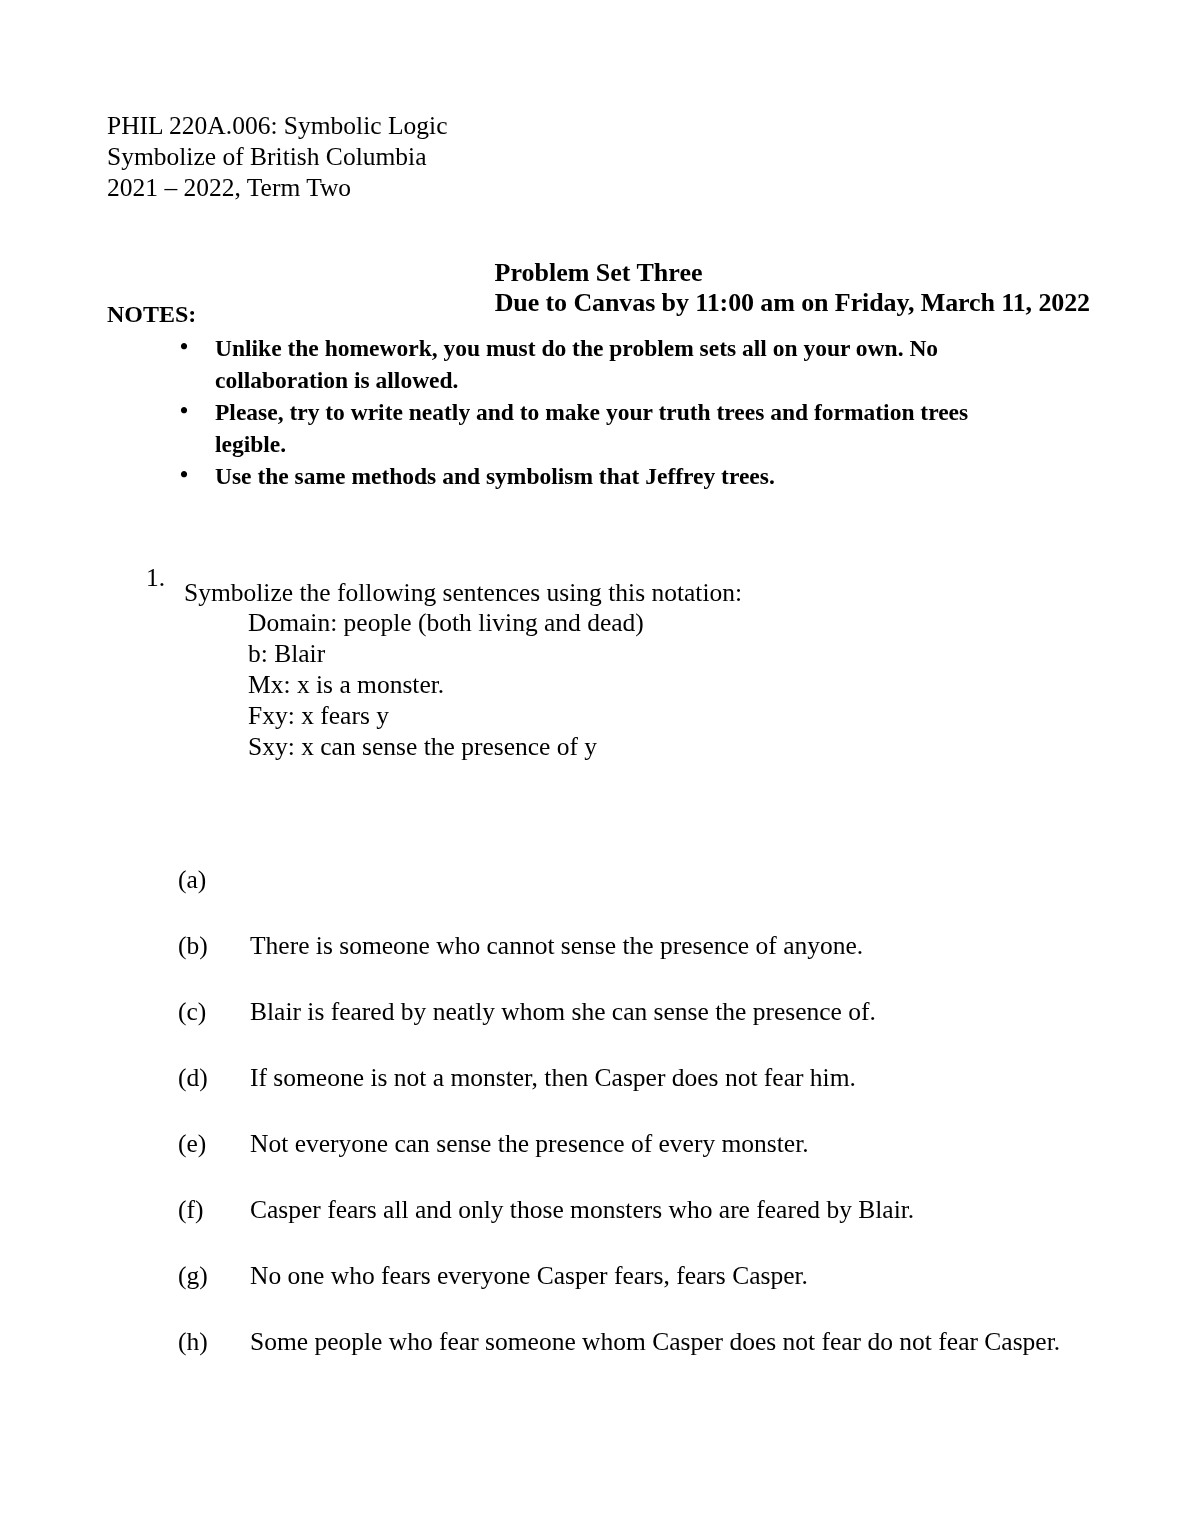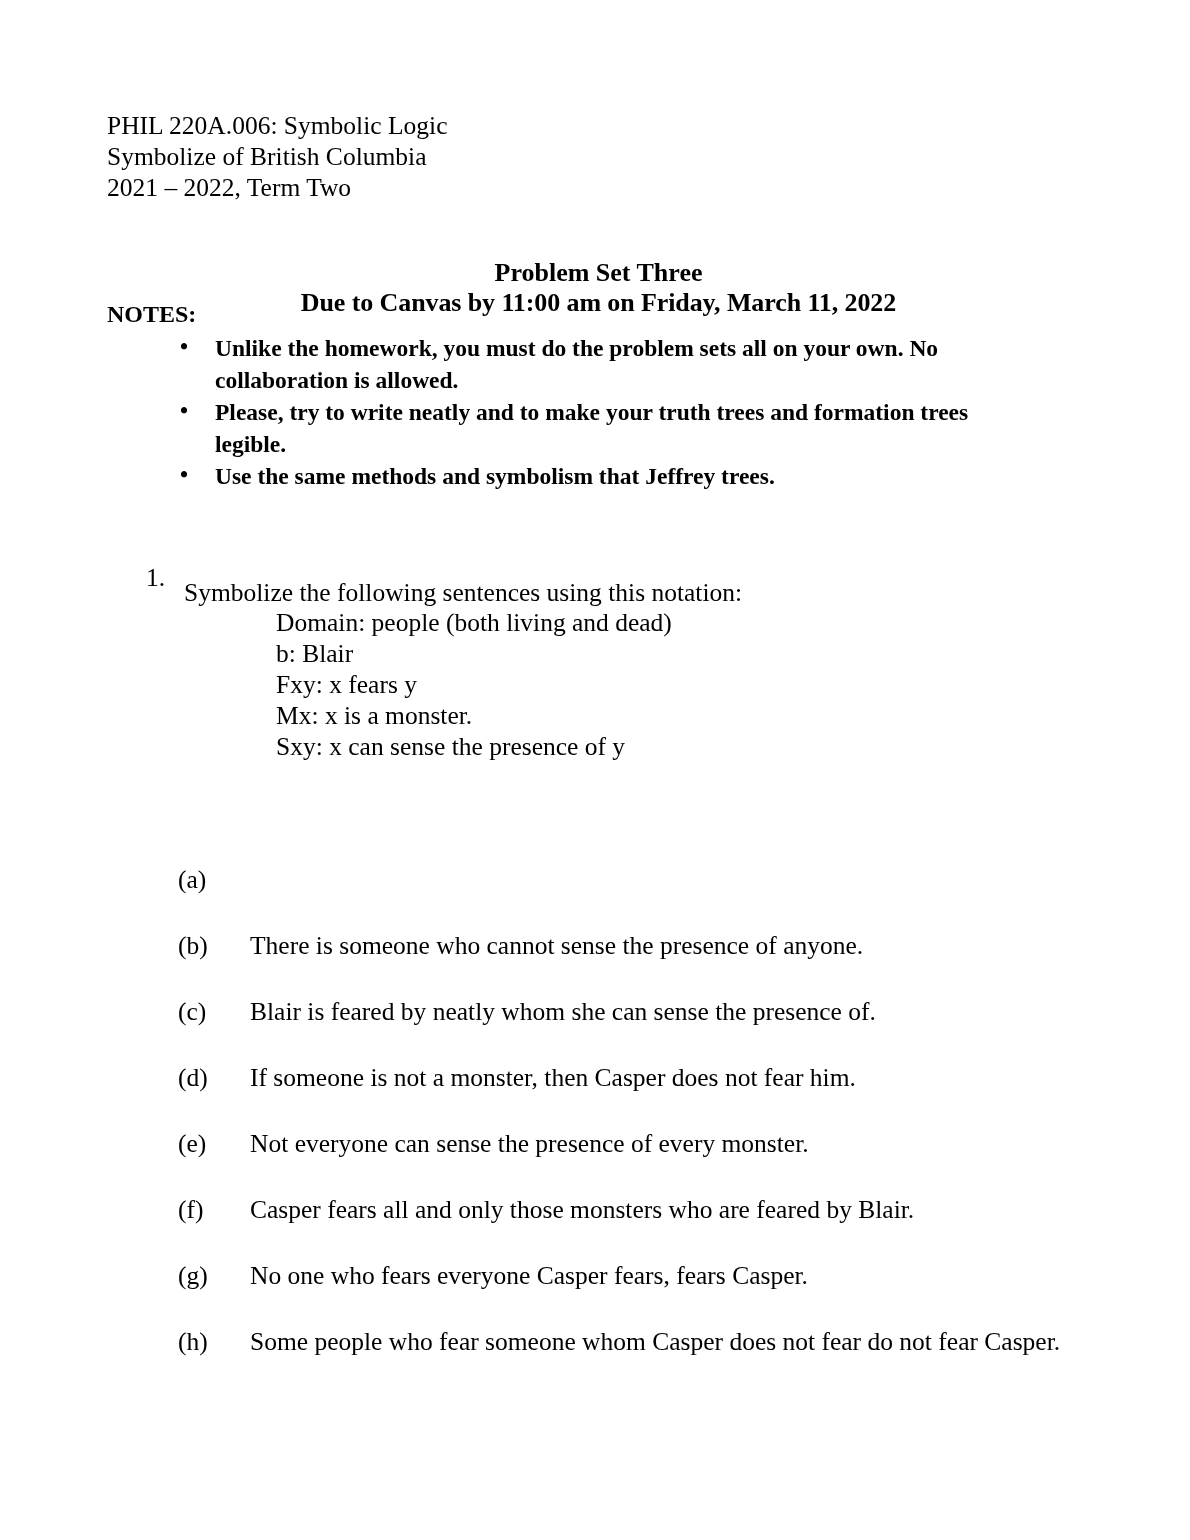--- a/index.html
+++ b/index.html
@@ -46,20 +46,21 @@
     top: 237px;
     width: 983px;
     text-align: center;
     font-weight: bold;
     font-size: 26px;
     line-height: 30px;
     margin-top: 21px;
   }
   .title-block .line2 {
     letter-spacing: -0.1px;
+    text-align: right;
   }
 
   
   .notes-heading {
     position: absolute;
     left: 107px;
     top: 299px;
     font-weight: bold;
     font-size: 24px;
     line-height: 30px;
@@ -111,21 +112,20 @@
     margin-top: 15px;
   }
 
   .notation {
     position: absolute;
     left: 248px;
     top: 607px;
     width: 620px;
     font-size: 25.5px;
     line-height: 31px;
-    margin-left: 28px;
   }
   .notation div {
     white-space: nowrap;
   }
 
   
   .subitems {
     position: absolute;
     left: 178px;
     top: 864px;
@@ -184,22 +184,22 @@
   </ul>
 
   <div class="q1">
     <span class="num">1.</span>
     <span class="q1-text">Symbolize the following sentences using this notation:</span>
   </div>
 
   <div class="notation">
     <div>Domain: people (both living and dead)</div>
     <div>b: Blair</div>
+    <div>Mx: x is a monster.</div>
     <div>Fxy: x fears y</div>
-    <div>Mx: x is a monster.</div>
     <div>Sxy: x can sense the presence of y</div>
   </div>
 
   <div class="subitems">
     <div class="subitem">
       <span class="label">(a)</span>
     </div>
     <div class="subitem">
       <span class="label">(b)</span>
       <span class="stext">There is someone who cannot sense the presence of anyone.</span>

